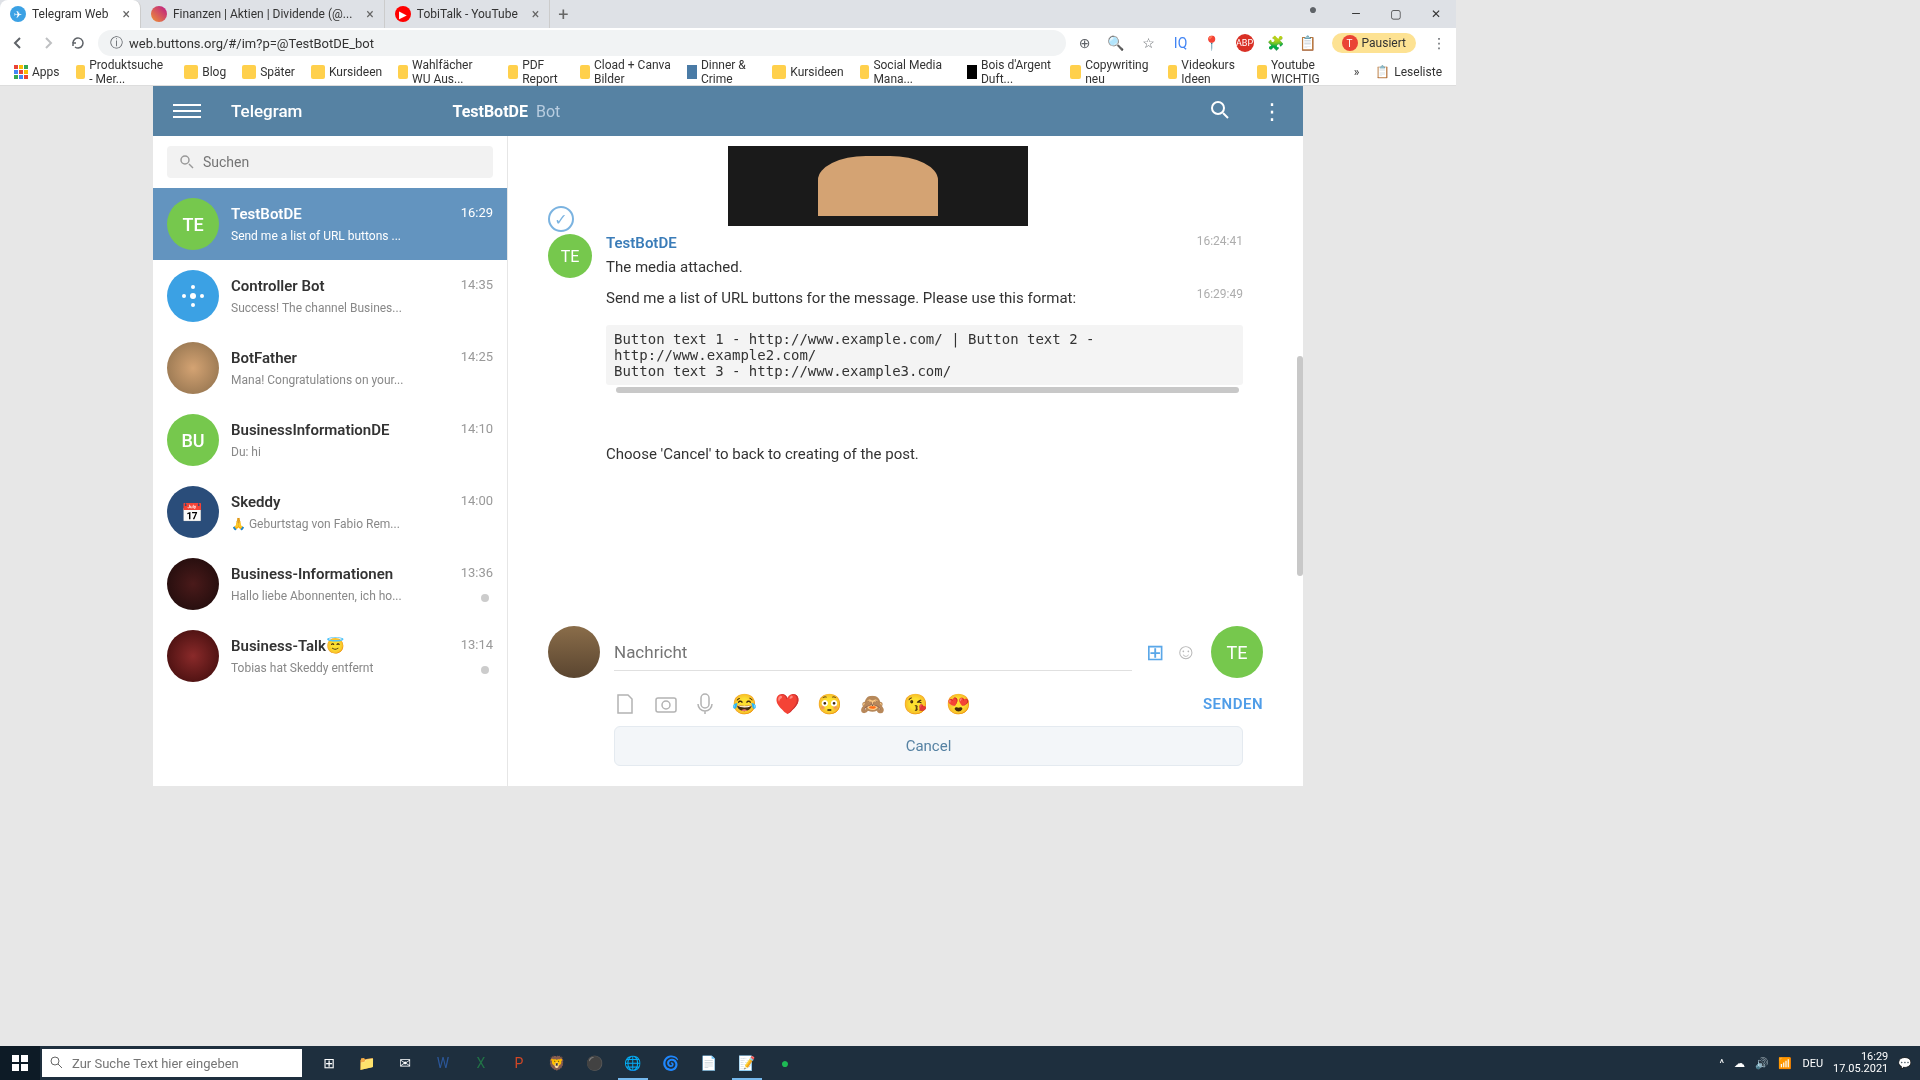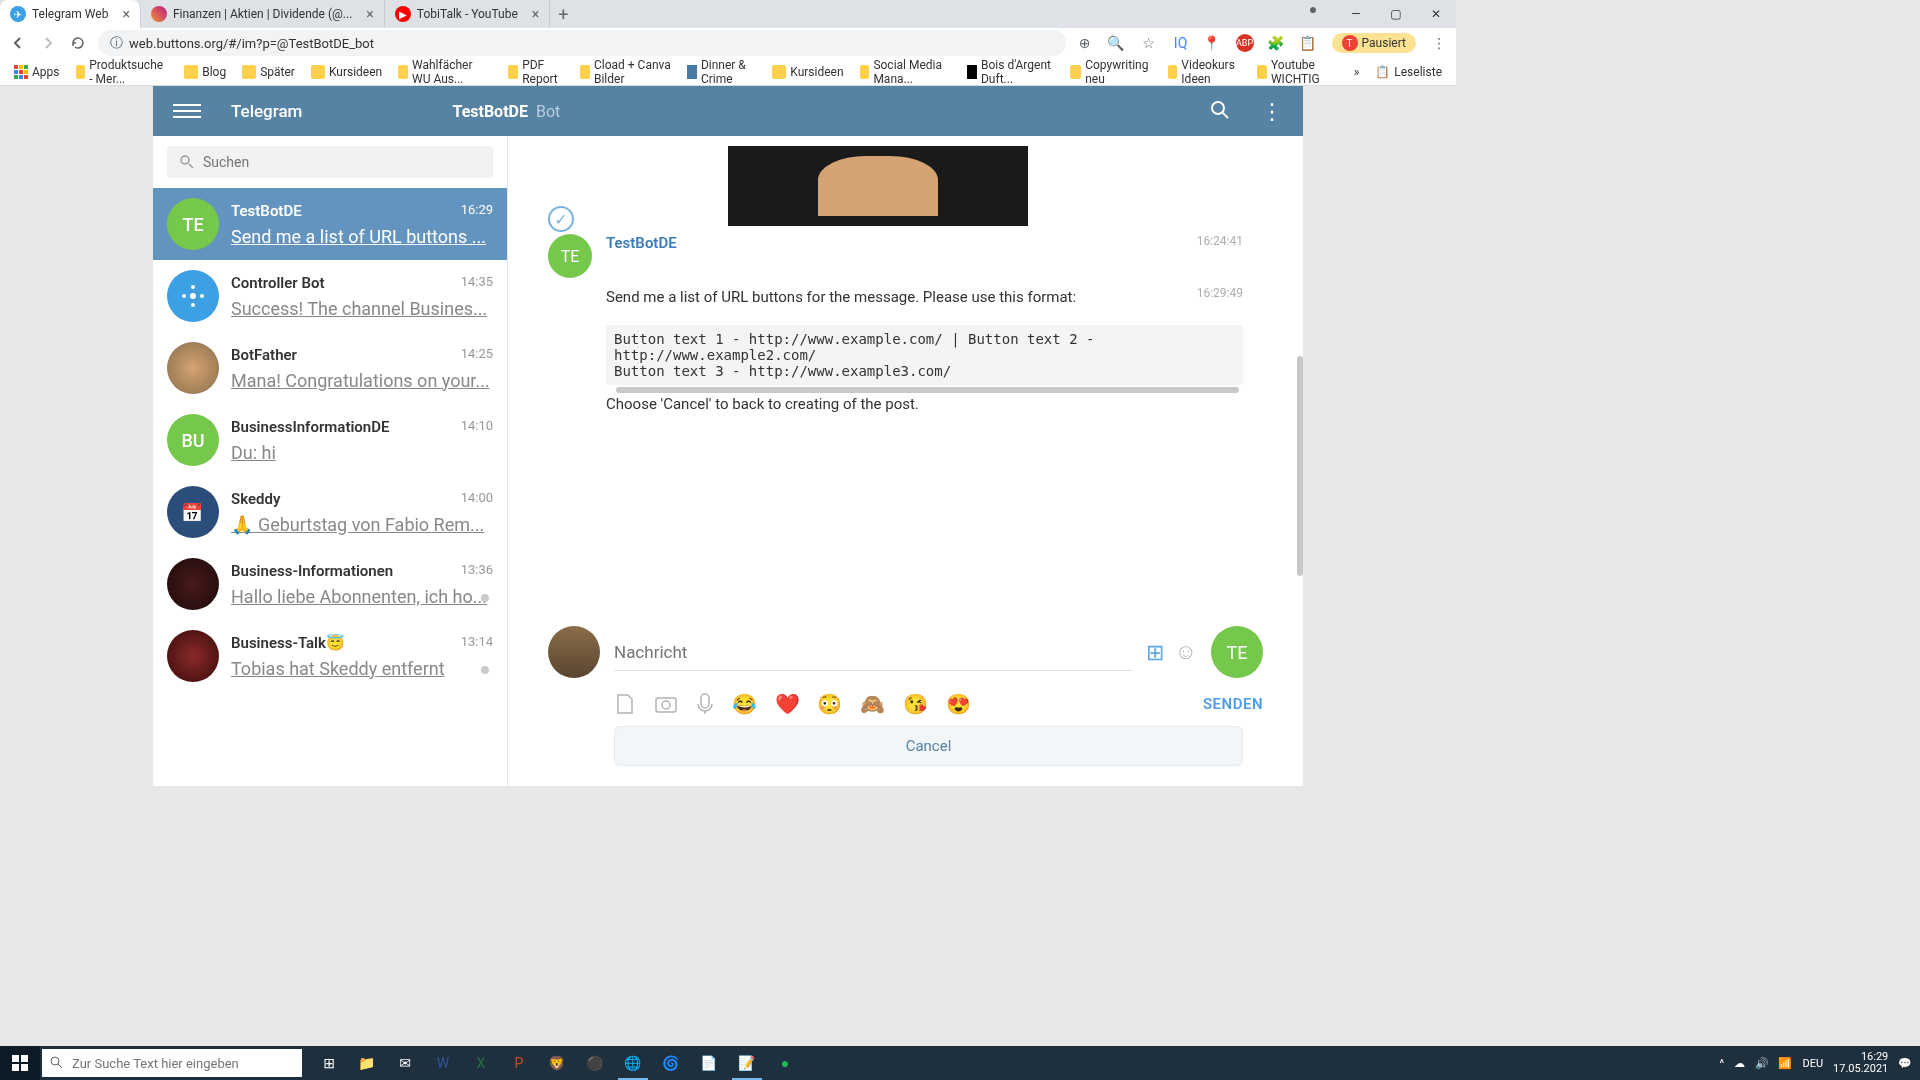--- a/index.html
+++ b/index.html
@@ -47,21 +47,21 @@
 
 .chat-list { flex: 1; overflow-y: auto; }
 .chat-item { display: flex; padding: 10px 14px; cursor: pointer; gap: 12px; align-items: center; position: relative; }
 .chat-item.active { background: #6394bf; }
 .chat-item.active .chat-name, .chat-item.active .chat-preview, .chat-item.active .chat-time { color: #fff; }
 .avatar { width: 52px; height: 52px; border-radius: 50%; display: flex; align-items: center; justify-content: center; font-size: 18px; font-weight: 500; color: #fff; flex-shrink: 0; }
 .chat-info { flex: 1; min-width: 0; }
 .chat-top { display: flex; justify-content: space-between; }
 .chat-name { font-size: 15px; font-weight: 600; color: #333; }
 .chat-time { font-size: 13px; color: #999; }
-.chat-preview { font-size: 18px; color: #888; white-space: nowrap; overflow: hidden; text-overflow: ellipsis; margin-top: 6px; text-decoration: underline; }
+.chat-preview { font-size: 12px; color: #888; white-space: nowrap; overflow: hidden; text-overflow: ellipsis; margin-top: 6px; }
 .badge { background: #bbb; color: #fff; border-radius: 12px; padding: 2px 8px; font-size: 12px; position: absolute; right: 14px; bottom: 12px; }
 .dot-indicator { width: 8px; height: 8px; background: #ccc; border-radius: 50%; position: absolute; right: 18px; bottom: 18px; }
 
 .chat-area { flex: 1; display: flex; flex-direction: column; background: #fff; position: relative; }
 .messages { flex: 1; overflow-y: auto; padding: 10px 60px 10px 40px; }
 .media-preview { width: 300px; height: 80px; background: #1a1a1a; margin-left: 140px; margin-bottom: 8px; position: relative; overflow: hidden; display:flex; align-items:center; justify-content:center; }
 .media-preview::after { content:""; width:120px; height:60px; background:#d4a373; border-radius:40% 40% 0 0; }
 .check-circle { width: 26px; height: 26px; border: 2px solid #7bb3e0; border-radius: 50%; display: flex; align-items: center; justify-content: center; color: #7bb3e0; margin-top: 60px; }
 
 .msg-group { display: flex; gap: 14px; margin-bottom: 8px; }
@@ -377,31 +377,32 @@
         <div class="messages">
           <div style="display:flex;gap:14px">
             <div class="check-circle">✓</div>
             <div class="media-preview"></div>
           </div>
           <div class="msg-group">
             <div class="msg-avatar">TE</div>
             <div class="msg-content">
               <span class="msg-time">16:24:41</span>
               <div class="msg-sender">TestBotDE</div>
+              <div class="msg-text">The media attached.</div>
             </div>
           </div>
           <div class="msg-group" style="margin-top:6px">
             <div style="width:44px;flex-shrink:0"></div>
             <div class="msg-content">
               <span class="msg-time">16:29:49</span>
               <div class="msg-text">Send me a list of URL buttons for the message. Please use this format:</div>
               <div class="code-block">Button text 1 - http://www.example.com/ | Button text 2 - http://www.example2.com/
 Button text 3 - http://www.example3.com/</div>
               <div class="code-scroll"></div>
-              <div class="msg-text" style="">Choose 'Cancel' to back to creating of the post.</div>
+              <div class="msg-text" style="margin-top:50px">Choose 'Cancel' to back to creating of the post.</div>
             </div>
           </div>
         </div>
 
         <div class="composer">
           <div class="compose-row">
             <div class="compose-avatar"></div>
             <div class="compose-input-area">
               <input class="compose-input" placeholder="Nachricht" style="">
             </div>

